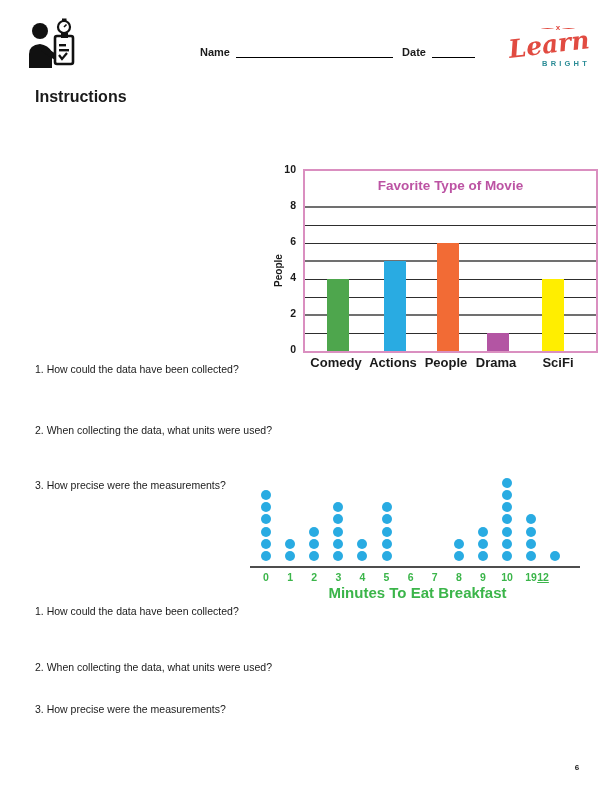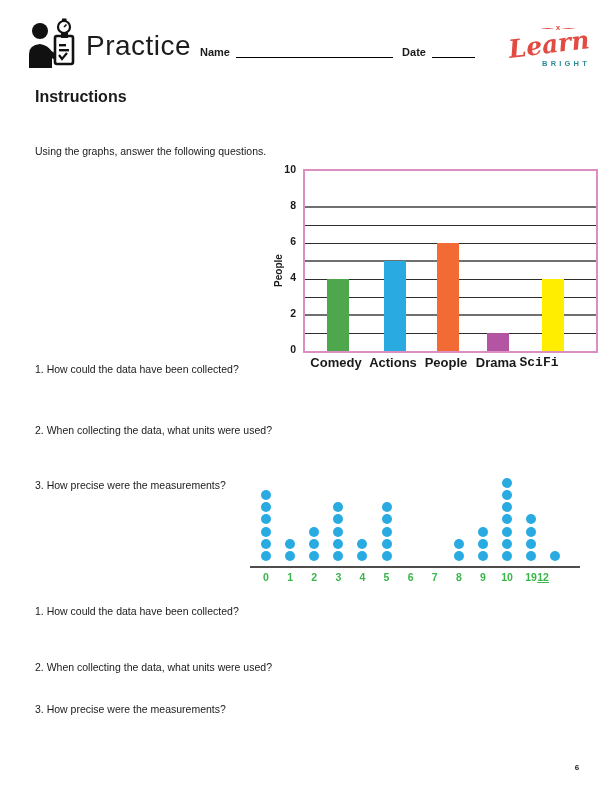--- a/index.html
+++ b/index.html
@@ -64,69 +64,68 @@
     <path d="M15,33 L32,44 L35,39 L19,29 Z" fill="#111"></path>
     <rect x="29" y="18" width="18" height="28" rx="2" fill="#fff" stroke="#111" stroke-width="2.6"></rect>
     <rect x="35" y="15" width="7" height="5" fill="#111"></rect>
     <rect x="33" y="26" width="7" height="2.4" fill="#111"></rect>
     <rect x="33" y="31" width="10" height="2.4" fill="#111"></rect>
     <path d="M33,37 l3,4 l5,-6" stroke="#111" stroke-width="2.2" fill="none"></path>
     <circle cx="38" cy="9" r="6" fill="#fff" stroke="#111" stroke-width="2.2"></circle>
     <rect x="36" y="0.5" width="4.5" height="3" fill="#111"></rect>
     <path d="M38,9 l2.5,-2.5" stroke="#111" stroke-width="1.6"></path>
   </svg>
-  <div class="abs practice-title">Practice</div>
 
   <div class="abs namedate">
     <span>Name</span>
     <span class="fill-line" style="width:157px;margin:0 6px 0 3px;"></span>
     <span>Date</span>
     <span class="fill-line" style="width:43px;margin-left:3px;"></span>
   </div>
 
   <div class="abs logo">
     <div class="logo-flourish">
       <span class="fl"></span>
         <span class="x">x</span>
         <span class="fl"></span>
     </div>
     <div class="logo-script">Learn</div>
     <div class="logo-sub">BRIGHT</div>
   </div>
 
   <div class="abs h-instructions">Instructions</div>
-  <div class="abs intro">Using the graphs, answer the following questions.</div>
 
   <div class="abs barchart" id="barchart">
       <div class="plot">
         <div class="gridline" style="bottom: 17px;"></div>
         <div class="gridline major" style="bottom: 35px;"></div>
         <div class="gridline" style="bottom: 53px;"></div>
         <div class="gridline" style="bottom: 71px;"></div>
         <div class="gridline major" style="bottom: 89px;"></div>
         <div class="gridline" style="bottom: 107px;"></div>
         <div class="gridline" style="bottom: 125px;"></div>
         <div class="gridline major" style="bottom: 143px;"></div>
+        <div class="bar-title">Favorite Type of Movie</div>
         <div class="bar" style="left: 22px; height: 72px; background: rgb(78, 166, 77);"></div>
         <div class="bar" style="left: 79px; height: 90px; background: rgb(41, 171, 226);"></div>
         <div class="bar" style="left: 132px; height: 108px; background: rgb(242, 107, 53);"></div>
         <div class="bar" style="left: 182px; height: 18px; background: rgb(179, 85, 163);"></div>
         <div class="bar" style="left: 237px; height: 72px; background: rgb(255, 238, 0);"></div>
       </div>
       <div class="ytick" style="top: 178.5px;">0</div>
       <div class="ytick" style="top: 142.5px;">2</div>
       <div class="ytick" style="top: 106.5px;">4</div>
       <div class="ytick" style="top: 70.5px;">6</div>
       <div class="ytick" style="top: 34.5px;">8</div>
       <div class="ytick" style="top: -1.5px;">10</div>
       <div class="xtick" style="left: 48px;">Comedy</div>
       <div class="xtick" style="left: 105px;">Actions</div>
       <div class="xtick" style="left: 158px;">People</div>
       <div class="xtick" style="left: 208px;">Drama</div>
-      <div class="xtick" style="left: 251px; font-family: Liberation Mono, monospace;">SciFi</div>
+      <div class="xtick" style="left: 270px;">SciFi</div>
       <div class="ylab">People</div>
     </div>
 
   <div class="abs question" style="top:363px;">1. How could the data have been collected?</div>
   <div class="abs question" style="top:424px;">2. When collecting the data, what units were used?</div>
   <div class="abs question" style="top:479px;">3. How precise were the measurements?</div>
 
   <div class="abs dotplot" id="dotplot">
       <div class="dp-axis"></div>
       <div class="dp-tick" style="left: 9px; color: rgb(59, 181, 74);">0</div>
@@ -175,20 +174,21 @@
       <div class="dot" style="left: 257px; top: 31.2px; background: rgb(41, 171, 226);"></div>
       <div class="dot" style="left: 257px; top: 19px; background: rgb(41, 171, 226);"></div>
       <div class="dot" style="left: 257px; top: 6.8px; background: rgb(41, 171, 226);"></div>
       <div class="dp-tick" style="left: 274.1px; color: rgb(59, 181, 74);">19</div>
       <div class="dot" style="left: 281.1px; top: 80px; background: rgb(41, 171, 226);"></div>
       <div class="dot" style="left: 281.1px; top: 67.8px; background: rgb(41, 171, 226);"></div>
       <div class="dot" style="left: 281.1px; top: 55.6px; background: rgb(41, 171, 226);"></div>
       <div class="dot" style="left: 281.1px; top: 43.4px; background: rgb(41, 171, 226);"></div>
       <div class="dp-tick" style="left: 286px; color: rgb(59, 181, 74); text-decoration: underline;">12</div>
       <div class="dot" style="left: 305.2px; top: 80px; background: rgb(41, 171, 226);"></div>
+      <div class="dp-title" style="color: rgb(59, 181, 74);">Minutes To Eat Breakfast</div>
     </div>
 
   <div class="abs question" style="top:605px;">1. How could the data have been collected?</div>
   <div class="abs question" style="top:661px;">2. When collecting the data, what units were used?</div>
   <div class="abs question" style="top:703px;">3. How precise were the measurements?</div>
 
   <div class="abs page-num">6</div>
 </div>
 
 </body></html>

